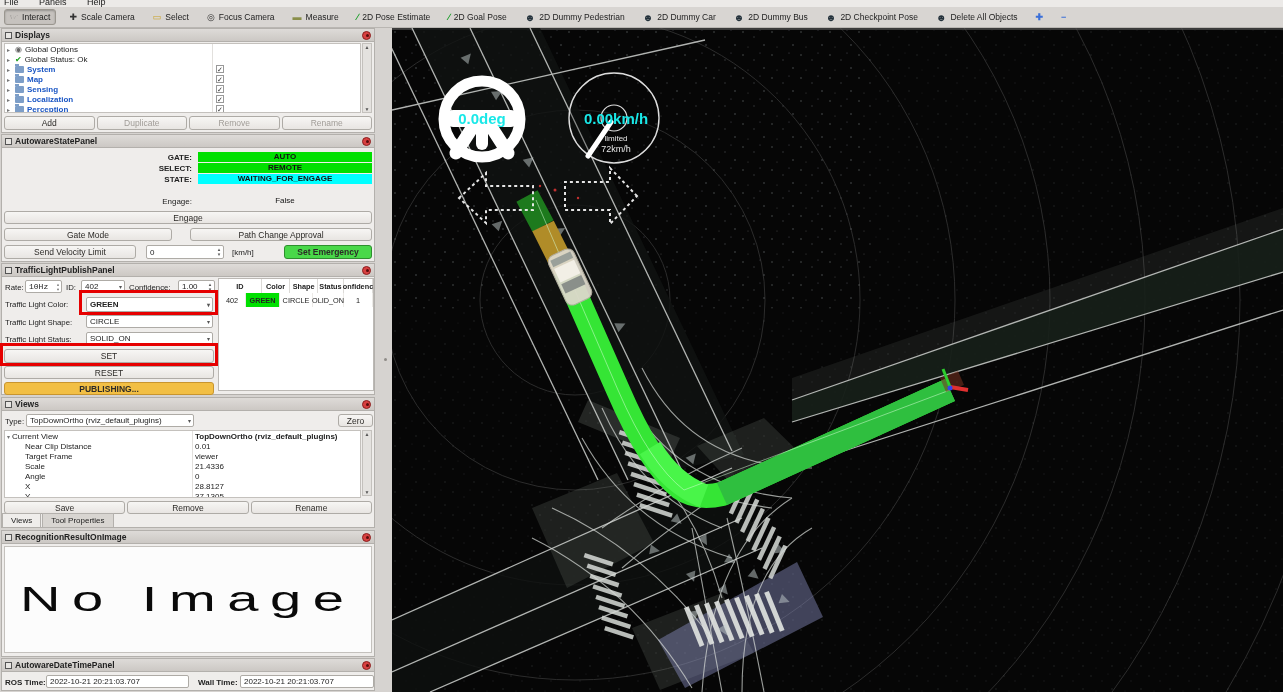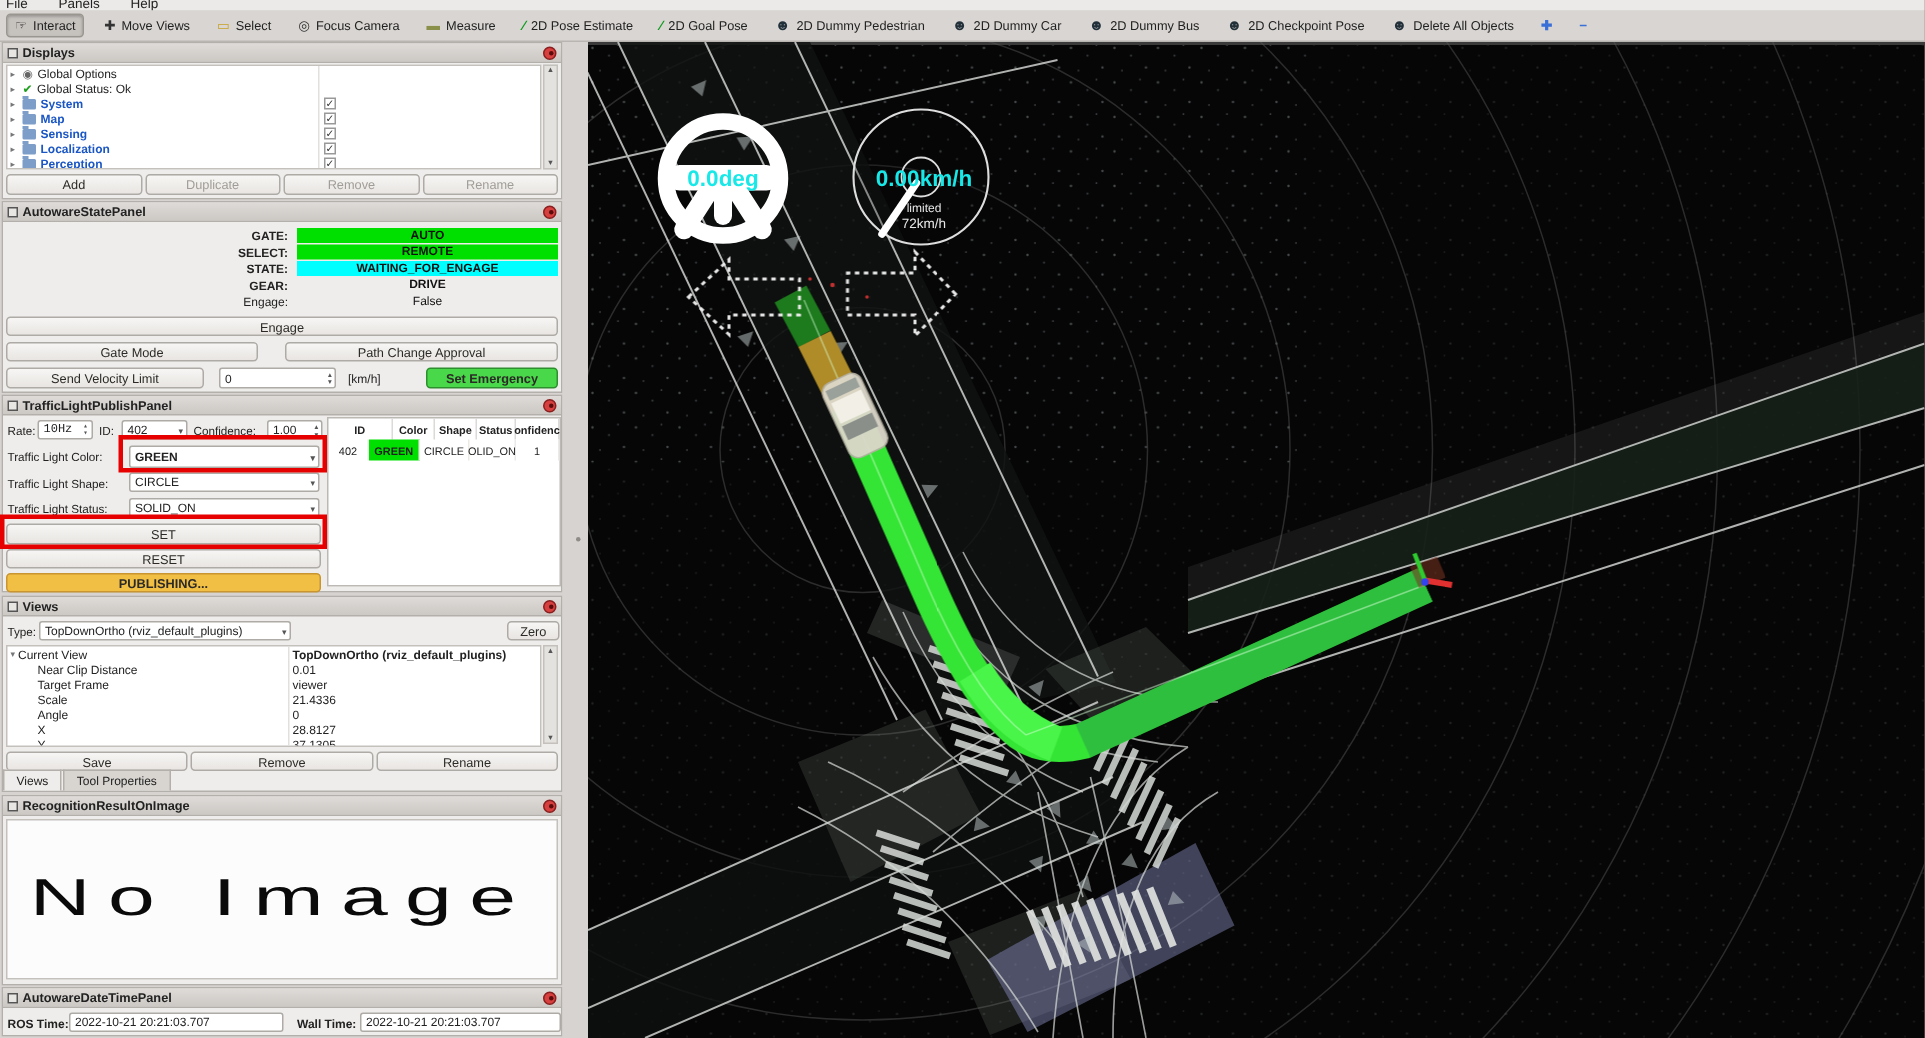--- a/index.html
+++ b/index.html
@@ -113,21 +113,21 @@
   <span>Help</span>
 </div>
 
 <div class="toolbar">
   <div class="tbtn pressed">
     <span class="ticon">☞</span>
     <span>Interact</span>
   </div>
   <div class="tbtn">
     <span class="ticon">✚</span>
-    <span>Move Views</span>
+    <span>Scale Camera</span>
   </div>
   <div class="tbtn">
     <span class="ticon" style="color:#c9a227">▭</span>
     <span>Select</span>
   </div>
   <div class="tbtn">
     <span class="ticon">◎</span>
     <span>Focus Camera</span>
   </div>
   <div class="tbtn">
@@ -243,24 +243,20 @@
       <span class="slabel">GATE:</span>
       <span class="sval" style="background:#00e000;">AUTO</span>
     </div>
     <div class="strow" style="top:28px;">
       <span class="slabel">SELECT:</span>
       <span class="sval" style="background:#00e000;">REMOTE</span>
     </div>
     <div class="strow" style="top:39px;">
       <span class="slabel">STATE:</span>
       <span class="sval" style="background:#00ffff;">WAITING_FOR_ENGAGE</span>
-    </div>
-    <div class="strow" style="top:50px;">
-      <span class="slabel">GEAR:</span>
-      <span class="sval">DRIVE</span>
     </div>
     <div class="strow" style="top:61px;">
       <span class="slabel" style="font-weight:normal">Engage:</span>
       <span class="sval" style="font-weight:normal">False</span>
     </div>
     <div class="btn" style="position:absolute; left:2px; right:2px; top:76px; height:13px;">Engage</div>
     <div class="btn" style="position:absolute; left:2px; width:168px; top:93px; height:13px;">Gate Mode</div>
     <div class="btn" style="position:absolute; left:188px; right:2px; top:93px; height:13px;">Path Change Approval</div>
     <div class="btn" style="position:absolute; left:2px; width:132px; top:110px; height:14px;">Send Velocity Limit</div>
     <div class="field spin" style="position:absolute; left:144px; width:78px; top:110px; height:14px;">0</div>

